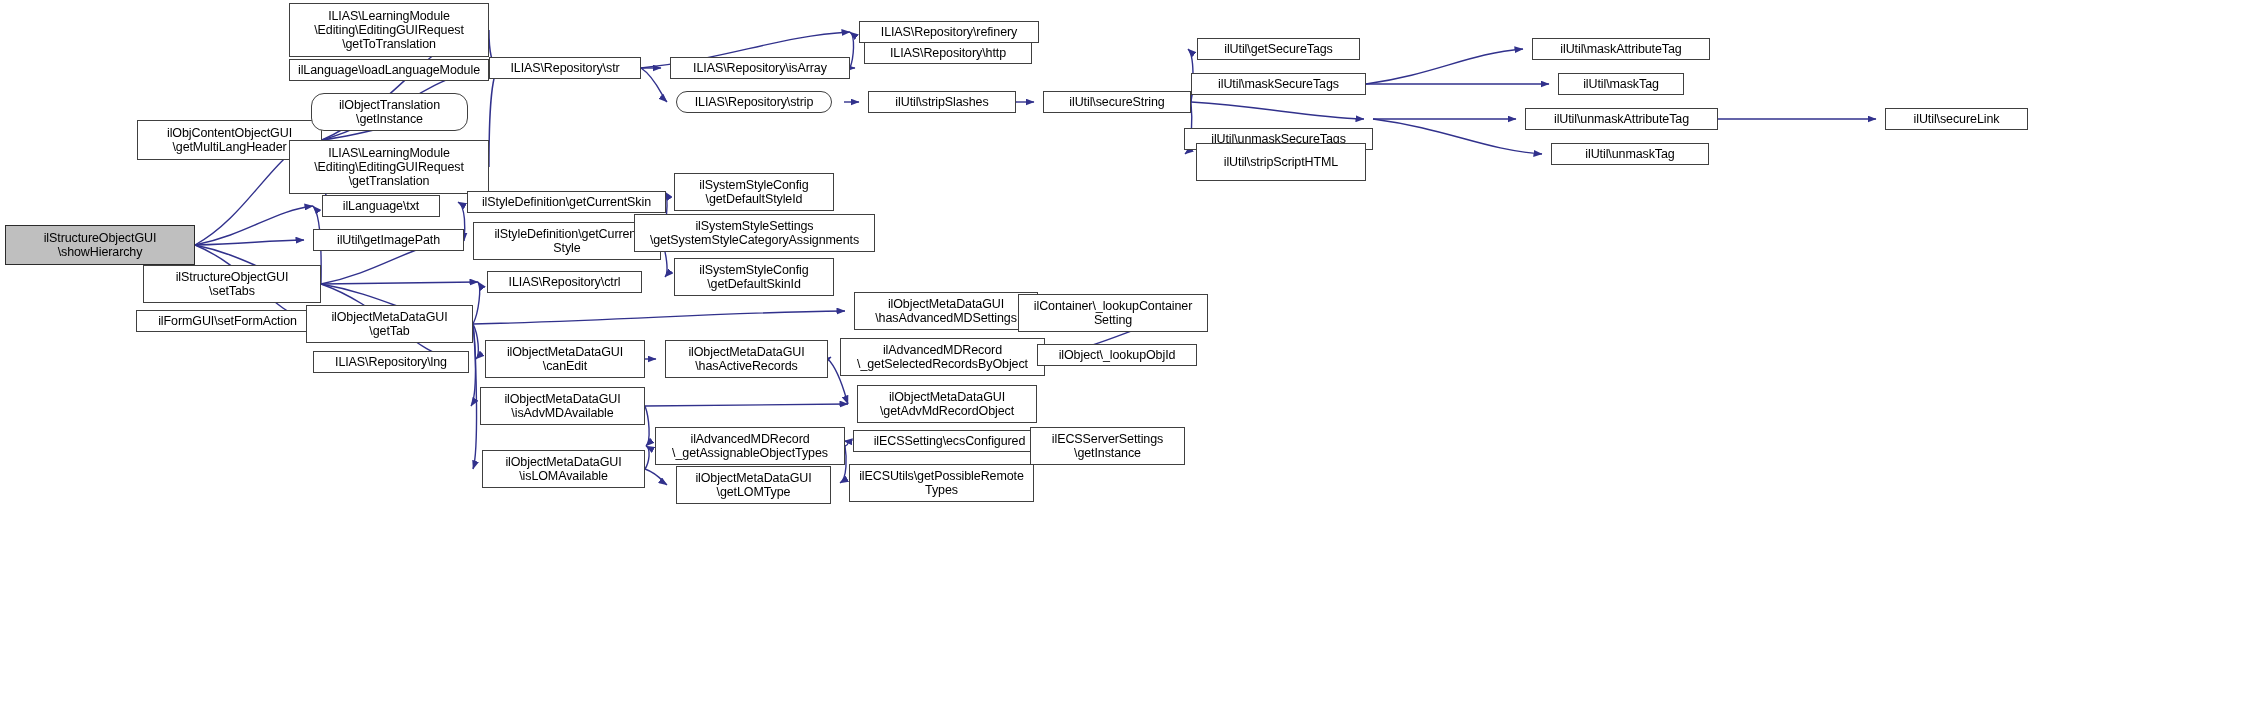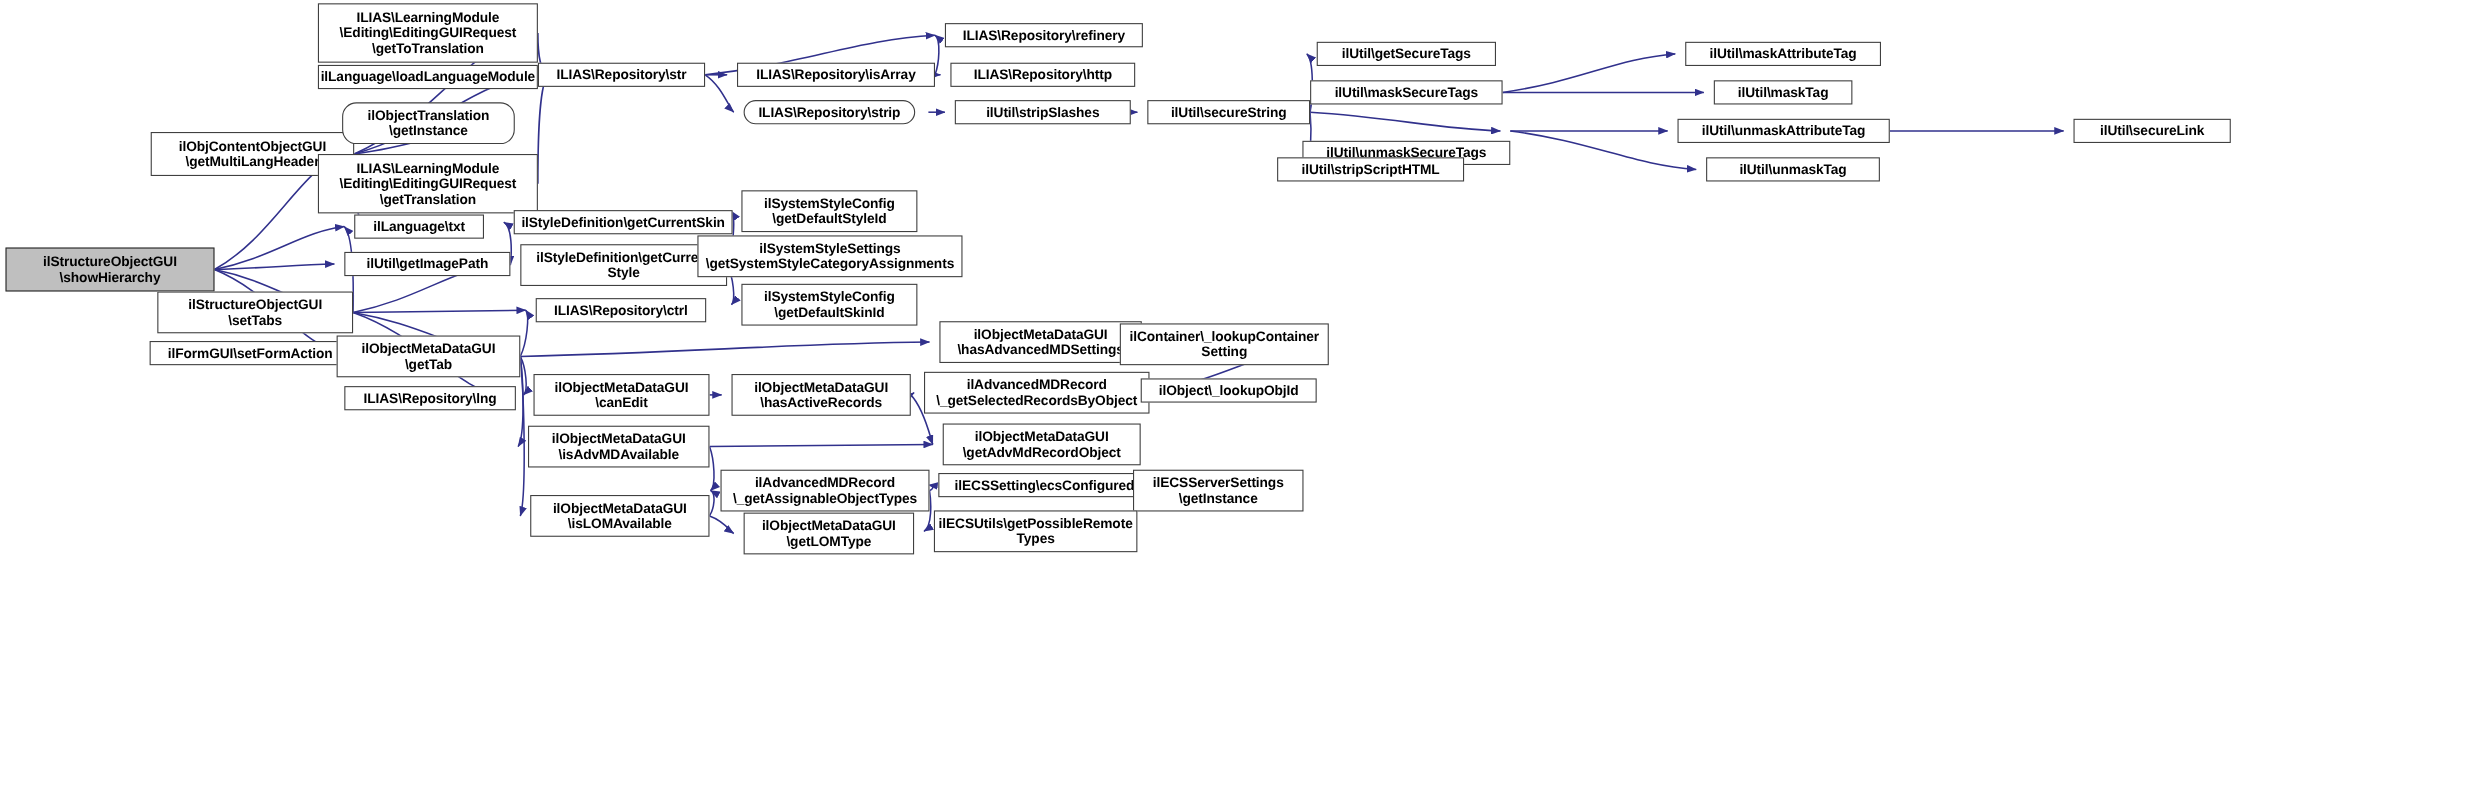--- a/index.html
+++ b/index.html
@@ -28,21 +28,20 @@
     display:flex;
     align-items:center;
     justify-content:center;
     text-align:center;
     line-height:1.12;
     font-size:12.5px;
     letter-spacing:-0.1px;
     white-space:pre-line;
     padding:0 1px;
     z-index:2;
-    font-weight:bold;
   }
   .node.root{
     background:#bfbfbf;
     border:1px solid #2b2b2b;
   }
 </style>
 </head>
 <body>
 
 <div id="canvas">
@@ -130,27 +129,27 @@
       <div class="node" style="left: 143px; top: 265px; width: 178px; height: 38px;">ilStructureObjectGUI
 \setTabs</div>
       <div class="node" style="left: 136px; top: 310px; width: 183px; height: 22px;">ilFormGUI\setFormAction</div>
       <div class="node" style="left: 306px; top: 305px; width: 167px; height: 38px;">ilObjectMetaDataGUI
 \getTab</div>
       <div class="node" style="left: 313px; top: 351px; width: 156px; height: 22px;">ILIAS\Repository\lng</div>
       <div class="node" style="left: 489px; top: 57px; width: 152px; height: 22px;">ILIAS\Repository\str</div>
       <div class="node" style="left: 670px; top: 57px; width: 180px; height: 22px;">ILIAS\Repository\isArray</div>
       <div class="node" style="left: 676px; top: 91px; width: 156px; height: 22px; border-radius: 11px;">ILIAS\Repository\strip</div>
       <div class="node" style="left: 859px; top: 21px; width: 180px; height: 22px;">ILIAS\Repository\refinery</div>
-      <div class="node" style="left: 864px; top: 57px; width: 168px; height: 22px;">ILIAS\Repository\http</div>
-      <div class="node" style="left: 868px; top: 91px; width: 160px; height: 22px;">ilUtil\stripSlashes</div>
+      <div class="node" style="left: 864px; top: 42px; width: 168px; height: 22px;">ILIAS\Repository\http</div>
+      <div class="node" style="left: 868px; top: 91px; width: 148px; height: 22px;">ilUtil\stripSlashes</div>
       <div class="node" style="left: 1043px; top: 91px; width: 148px; height: 22px;">ilUtil\secureString</div>
       <div class="node" style="left: 1197px; top: 38px; width: 163px; height: 22px;">ilUtil\getSecureTags</div>
       <div class="node" style="left: 1191px; top: 73px; width: 175px; height: 22px;">ilUtil\maskSecureTags</div>
       <div class="node" style="left: 1184px; top: 108px; width: 189px; height: 22px; margin-top: 20px;">ilUtil\unmaskSecureTags</div>
-      <div class="node" style="left: 1161px; top: 143px; width: 170px; height: 22px;">ilUtil\stripScriptHTML</div>
+      <div class="node" style="left: 1196px; top: 143px; width: 170px; height: 38px;">ilUtil\stripScriptHTML</div>
       <div class="node" style="left: 1532px; top: 38px; width: 178px; height: 22px;">ilUtil\maskAttributeTag</div>
       <div class="node" style="left: 1558px; top: 73px; width: 126px; height: 22px;">ilUtil\maskTag</div>
       <div class="node" style="left: 1525px; top: 108px; width: 193px; height: 22px;">ilUtil\unmaskAttributeTag</div>
       <div class="node" style="left: 1551px; top: 143px; width: 158px; height: 22px;">ilUtil\unmaskTag</div>
       <div class="node" style="left: 1885px; top: 108px; width: 143px; height: 22px;">ilUtil\secureLink</div>
       <div class="node" style="left: 467px; top: 191px; width: 199px; height: 22px;">ilStyleDefinition\getCurrentSkin</div>
       <div class="node" style="left: 473px; top: 222px; width: 188px; height: 38px;">ilStyleDefinition\getCurrent
 Style</div>
       <div class="node" style="left: 674px; top: 173px; width: 160px; height: 38px;">ilSystemStyleConfig
 \getDefaultStyleId</div>

